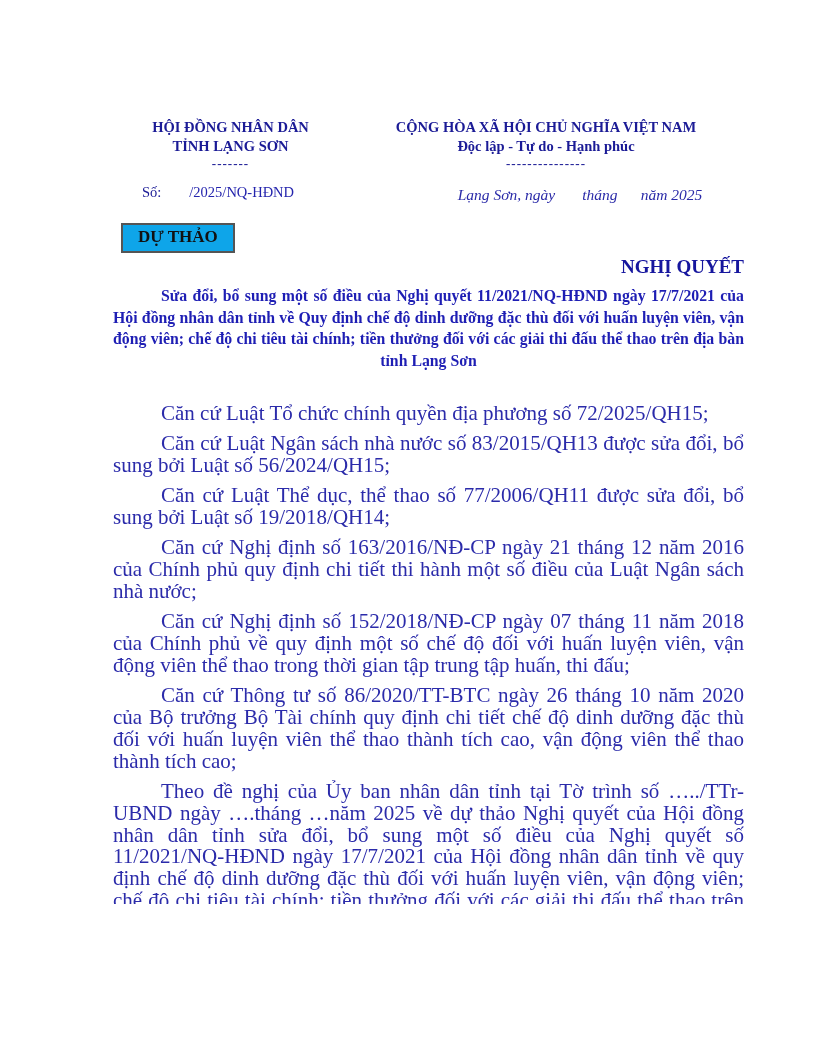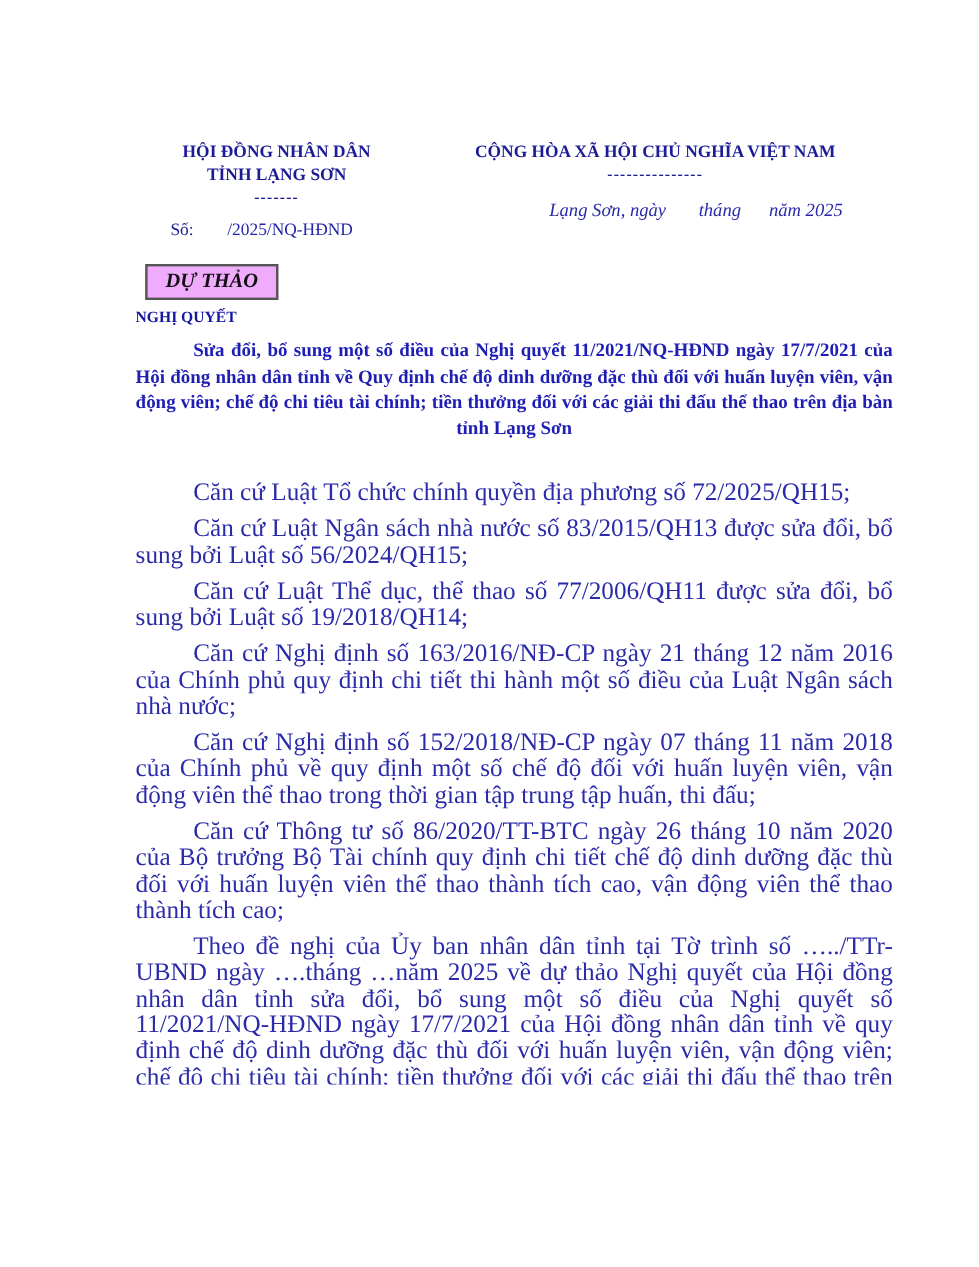--- a/index.html
+++ b/index.html
@@ -75,29 +75,28 @@
     height: 32px;
   }
   .draft-box {
     display: inline-block;
     margin-left: 8px;
     border: 2px solid #555555;
     padding: 2px 15px 4px 15px;
     font-weight: bold;
     font-size: 17px;
     color: #111111;
-    background: #f0abfc;
-    font-style: italic;
+    background: #0ea5e9;
   }
   
   .doc-title {
     margin: 1px 0 0 0;
-    text-align: left;
+    text-align: right;
     font-weight: bold;
-    font-size: 13px;
+    font-size: 19px;
     line-height: 21px;
     color: #16169e;
   }
   .doc-subtitle {
     margin: 8px 0 0 0;
     font-weight: bold;
     font-size: 15.8px;
     line-height: 21.5px;
     color: #1e1eb4;
     text-align: justify;
@@ -126,20 +125,21 @@
     <div class="header-left">
       <div class="h-bold">HỘI ĐỒNG NHÂN DÂN</div>
       <div class="h-bold">TỈNH LẠNG SƠN</div>
       <div class="h-divider">-------</div>
       <div class="so-line">
         <span>Số:</span><span class="so-value">/2025/NQ-HĐND</span>
       </div>
     </div>
     <div class="header-right">
       <div class="h-bold">CỘNG HÒA XÃ HỘI CHỦ NGHĨA VIỆT NAM</div>
+      <div class="h-bold">Độc lập - Tự do - Hạnh phúc</div>
       <div class="h-divider">---------------</div>
       <div class="dateline">Lạng Sơn, ngày       tháng      năm 2025</div>
     </div>
   </div>
 
   <div class="draft-row">
     <div class="draft-box">DỰ THẢO</div>
   </div>
 
   <div class="doc-title">NGHỊ QUYẾT</div>

